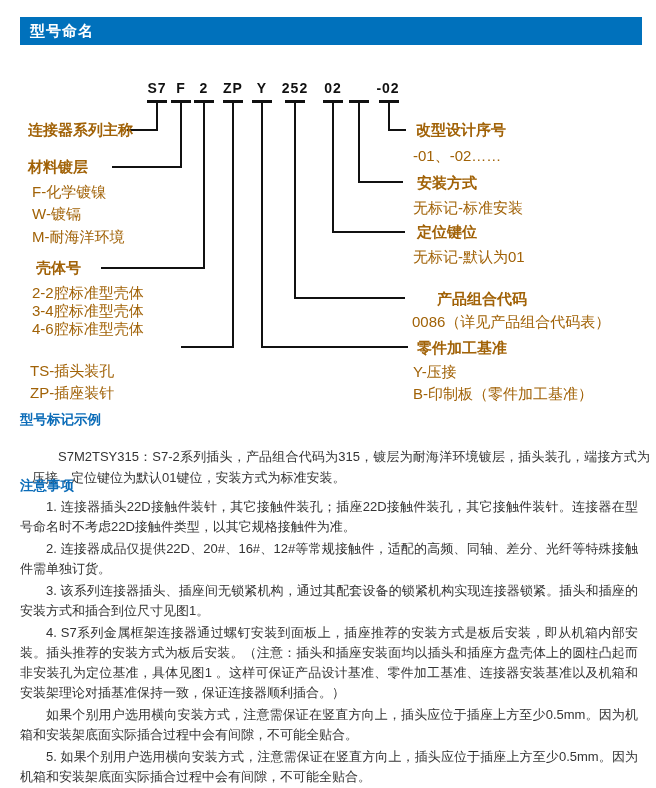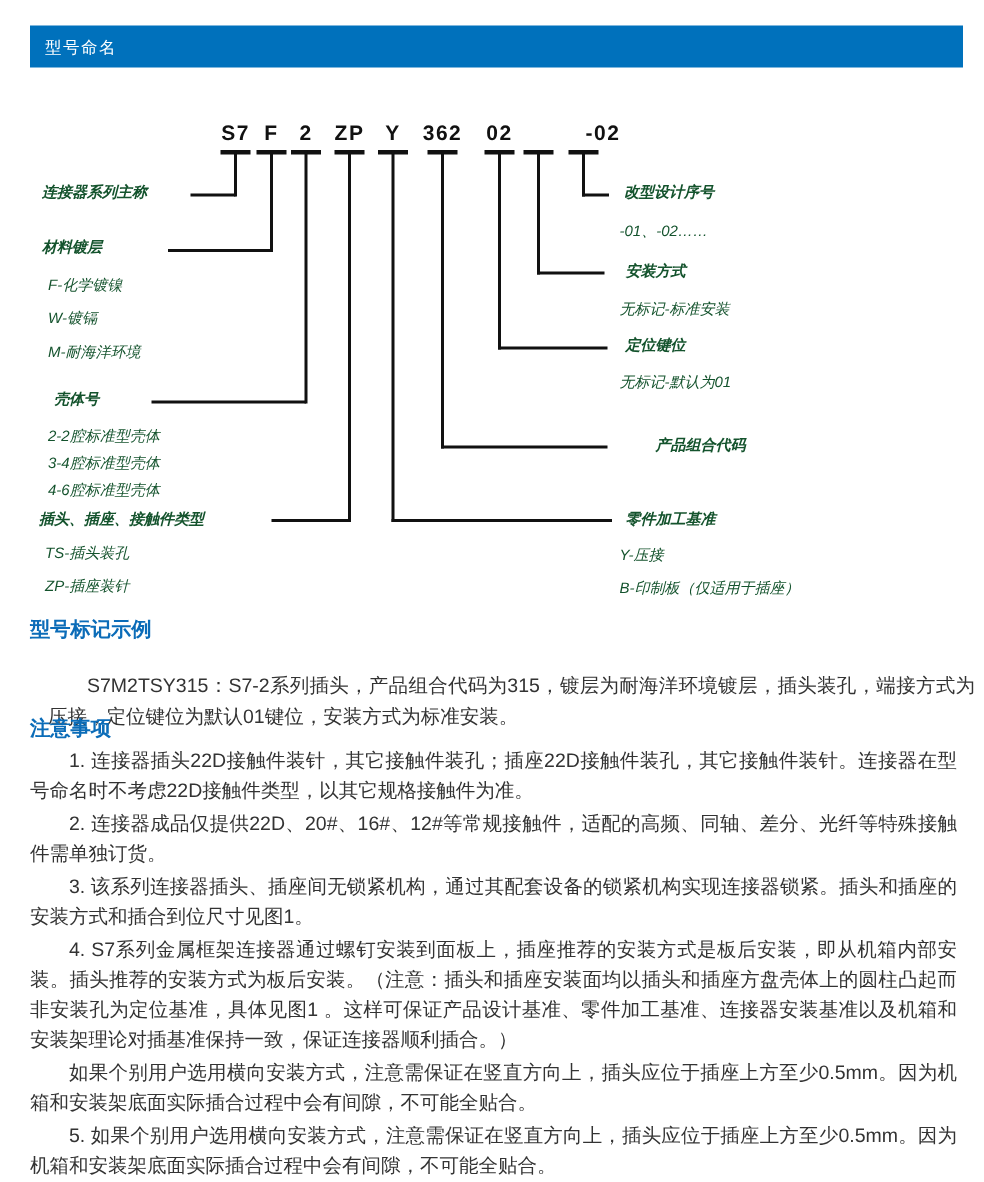--- a/index.html
+++ b/index.html
@@ -6,32 +6,32 @@
   .page{
     position:relative;width:656px;height:788px;background:#ffffff;overflow:hidden;
     font-family:"Liberation Sans","DejaVu Sans",sans-serif;color:#333333;
   }
   
   .header-bar{
     position:absolute;left:20px;top:17px;width:622px;height:28px;
     background:#0071BC;display:flex;align-items:center;
   }
   .header-bar .title{
-    color:#ffffff;font-size:11px;font-weight:normal;padding-left:10px;letter-spacing:1px;
+    color:#ffffff;font-size:15px;font-weight:bold;padding-left:10px;letter-spacing:1px;
   }
   
   .diagram{position:absolute;left:0;top:0;width:656px;height:410px;color:#111111;}
   .tok{
     position:absolute;top:80px;transform:translateX(-50%);
     font-weight:bold;font-size:14px;letter-spacing:1px;color:#111111;white-space:nowrap;text-align:right;
   }
   .t{position:absolute;height:3px;width:20px;background:#111111;}
   .v{position:absolute;width:2px;background:#111111;}
   .h{position:absolute;height:2px;background:#111111;}
-  .lbl{position:absolute;font-size:10px;white-space:nowrap;color:#14532d;font-style:italic;}
+  .lbl{position:absolute;font-size:15px;white-space:nowrap;color:#a16207;}
   .lbl.b{font-weight:bold;}
   
   .sec-h{position:absolute;left:20px;font-size:13.5px;font-weight:bold;color:#0B6CB8;white-space:nowrap;}
   .para{
     position:absolute;left:20px;width:618px;font-size:13px;line-height:21px;
     text-align:justify;text-indent:2em;color:#333333;margin:12px;
   }
   .notes{position:absolute;left:20px;top:497px;width:618px;}
   .notes p{
     margin:0 0 2px 0;font-size:13px;line-height:20px;text-align:justify;
@@ -47,24 +47,24 @@
     <span class="title">型号命名</span>
   </div>
 
   <div class="diagram">
 
     <span class="tok" style="left:157px">S7</span>
     <span class="tok" style="left:181px">F</span>
     <span class="tok" style="left:204px">2</span>
     <span class="tok" style="left:233px">ZP</span>
     <span class="tok" style="left:262px">Y</span>
-    <span class="tok" style="left:295px">362</span>
+    <span class="tok" style="left:295px">252</span>
     <span class="tok" style="left:333px">02</span>
     <span class="tok" style="left:359px"></span>
-    <span class="tok" style="left:402px">-02</span>
+    <span class="tok" style="left:388px">-02</span>
 
     <div class="t" style="left:147px;top:100px"></div>
     <div class="t" style="left:171px;top:100px"></div>
     <div class="t" style="left:194px;top:100px"></div>
     <div class="t" style="left:223px;top:100px"></div>
     <div class="t" style="left:252px;top:100px"></div>
     <div class="t" style="left:285px;top:100px"></div>
     <div class="t" style="left:323px;top:100px"></div>
     <div class="t" style="left:349px;top:100px"></div>
     <div class="t" style="left:379px;top:100px"></div>
@@ -91,34 +91,34 @@
 
     <span class="lbl b" style="left:28px;top:121px">连接器系列主称</span>
     <span class="lbl b" style="left:28px;top:158px">材料镀层</span>
     <span class="lbl" style="left:32px;top:183px">F-化学镀镍</span>
     <span class="lbl" style="left:32px;top:205px">W-镀镉</span>
     <span class="lbl" style="left:32px;top:228px">M-耐海洋环境</span>
     <span class="lbl b" style="left:36px;top:259px">壳体号</span>
     <span class="lbl" style="left:32px;top:284px">2-2腔标准型壳体</span>
     <span class="lbl" style="left:32px;top:302px">3-4腔标准型壳体</span>
     <span class="lbl" style="left:32px;top:320px">4-6腔标准型壳体</span>
-    <span class="lbl b" style="left:26px;top:339px">插头、插座、接触件类型</span>
     <span class="lbl" style="left:30px;top:362px">TS-插头装孔</span>
     <span class="lbl" style="left:30px;top:384px">ZP-插座装针</span>
 
     <span class="lbl b" style="left:416px;top:121px">改型设计序号</span>
     <span class="lbl" style="left:413px;top:147px">-01、-02……</span>
     <span class="lbl b" style="left:417px;top:174px">安装方式</span>
     <span class="lbl" style="left:413px;top:199px">无标记-标准安装</span>
     <span class="lbl b" style="left:417px;top:223px">定位键位</span>
     <span class="lbl" style="left:413px;top:248px">无标记-默认为01</span>
     <span class="lbl b" style="left:437px;top:290px">产品组合代码</span>
+    <span class="lbl" style="left:412px;top:313px">0086（详见产品组合代码表）</span>
     <span class="lbl b" style="left:417px;top:339px">零件加工基准</span>
     <span class="lbl" style="left:413px;top:363px">Y-压接</span>
-    <span class="lbl" style="left:413px;top:385px">B-印制板（仅适用于插座）</span>
+    <span class="lbl" style="left:413px;top:385px">B-印制板（零件加工基准）</span>
   </div>
 
   <div class="sec-h" style="top:411px">型号标记示例</div>
   <p class="para" style="top:434px">S7M2TSY315：S7-2系列插头，产品组合代码为315，镀层为耐海洋环境镀层，插头装孔，端接方式为压接，定位键位为默认01键位，安装方式为标准安装。</p>
 
   <div class="sec-h" style="top:477px">注意事项</div>
   <div class="notes">
     <p>1. 连接器插头22D接触件装针，其它接触件装孔；插座22D接触件装孔，其它接触件装针。连接器在型号命名时不考虑22D接触件类型，以其它规格接触件为准。</p>
     <p>2. 连接器成品仅提供22D、20#、16#、12#等常规接触件，适配的高频、同轴、差分、光纤等特殊接触件需单独订货。</p>
     <p>3. 该系列连接器插头、插座间无锁紧机构，通过其配套设备的锁紧机构实现连接器锁紧。插头和插座的安装方式和插合到位尺寸见图1。</p>

